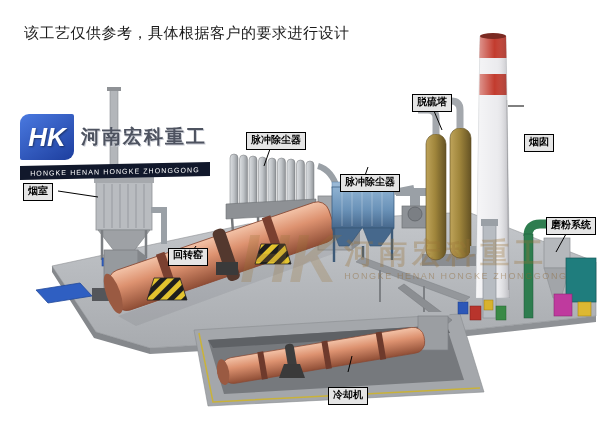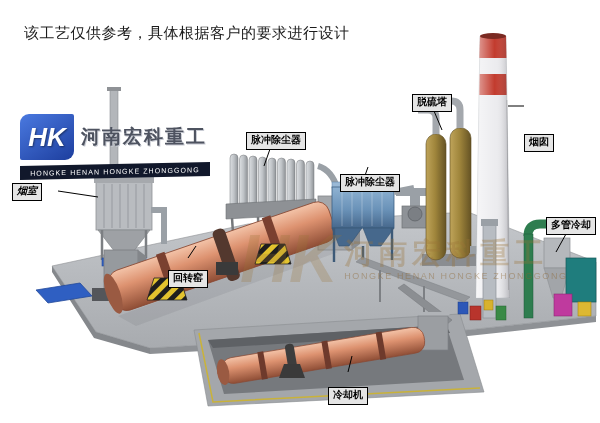--- a/index.html
+++ b/index.html
@@ -273,22 +273,22 @@
   <div class="disclaimer">该工艺仅供参考，具体根据客户的要求进行设计</div>
 
   <div class="logo-block">
     <div class="logo-row">
       <div class="logo-mark">HK</div>
       <div class="logo-cn">河南宏科重工</div>
     </div>
     <div class="logo-band">HONGKE  HENAN HONGKE ZHONGGONG</div>
   </div>
 
-  <div class="eq-label" style="left:12px;  top:183px;font-style:italic;">烟室</div>
+  <div class="eq-label" style="left:23px;  top:183px;">烟室</div>
   <div class="eq-label" style="left:246px; top:132px;">脉冲除尘器</div>
   <div class="eq-label" style="left:340px; top:150px;margin-top:24px;">脉冲除尘器</div>
   <div class="eq-label" style="left:412px; top:94px;">脱硫塔</div>
   <div class="eq-label" style="left:524px; top:98px;margin-top:36px;">烟囱</div>
-  <div class="eq-label" style="left:546px; top:217px;">多管冷却</div>
-  <div class="eq-label" style="left:168px; top:270px;">回转窑</div>
+  <div class="eq-label" style="left:546px; top:217px;">磨粉系统</div>
+  <div class="eq-label" style="left:168px; top:248px;font-family:Liberation Mono, monospace;">回转窑</div>
   <div class="eq-label" style="left:328px; top:372px;margin-top:15px;">冷却机</div>
 
 </div>
 
 </body></html>

